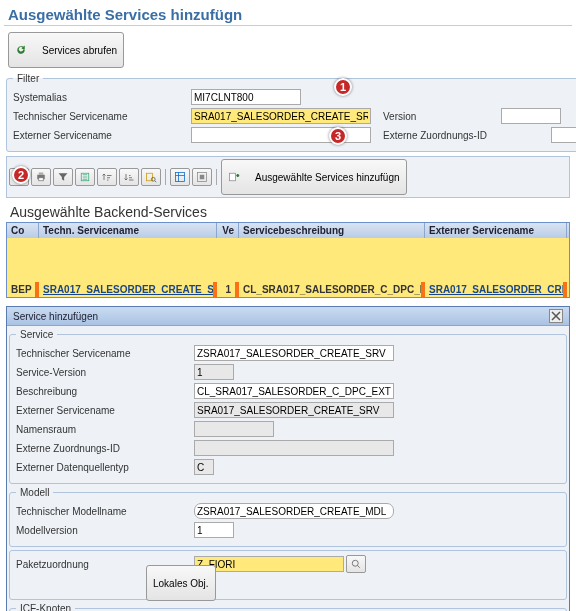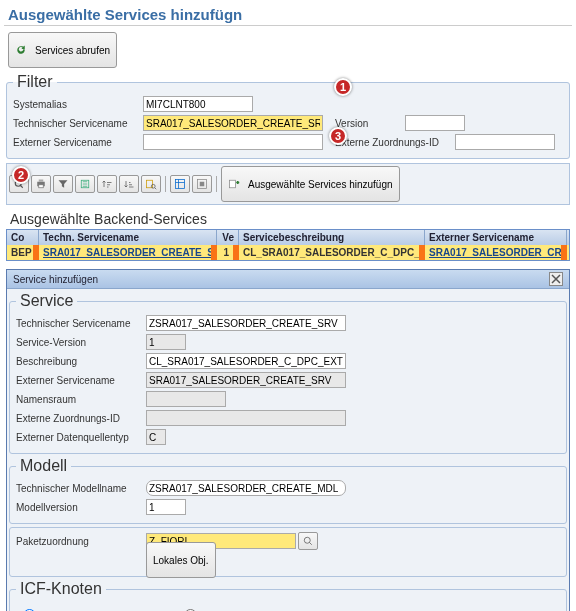--- a/index.html
+++ b/index.html
@@ -1,35 +1,35 @@
 <!DOCTYPE html>
 <html><head>
 <meta charset="utf-8">
 <style>
   * { box-sizing: border-box; font-family: Arial, sans-serif; }
   body { margin: 0; padding: 4px; background: #fff; font-size: 10px; width: 576px; }
   .page-title { color: #3a6ea5; font-size: 15px; font-weight: bold; padding: 2px 4px; border-bottom: 1px solid #ccc; margin-bottom: 4px; }
-  .btn { display: inline-flex; align-items: center; gap: 8px; background: linear-gradient(#f8f8f8,#e4e4e4); border: 1px solid #999; border-radius: 3px; padding: 17px 6px; font-size: 10px; cursor: pointer; height: 18px; }
+  .btn { display: inline-flex; align-items: center; gap: 15px; background: linear-gradient(#f8f8f8,#e4e4e4); border: 1px solid #999; border-radius: 3px; padding: 17px 6px; font-size: 10px; cursor: pointer; height: 18px; }
   .btn svg { width: 12px; height: 12px; }
   fieldset { border: 1px solid #b0c4de; border-radius: 3px; margin: 3px 2px; padding: 4px 6px 6px 6px; background: #eef2f7; }
-  fieldset legend { font-size: 16px; color: #333; padding: 0 4px; }
+  fieldset legend { font-size: 10px; color: #333; padding: 0 4px; }
   .row { display: flex; align-items: center; height: 18px; margin-bottom: 1px; }
   .row label { width: 130px; color: #333; }
-  .row input[type=text] { height: 16px; border: 1px solid #aaa; padding: 0 2px; font-size: 10px; }
+  .row input[type=text] { height: 16px; border: 1px solid #aaa; padding: 0 2px; font-size: 10px; margin-left: 48px; }
   .hl { background: #ffe97a; }
   .sep-label { width: 70px; margin-left: 12px; color:#333;}
   .toolbar { display:flex; align-items:center; gap:2px; padding:2px; border:1px solid #b0c4de; background:#eef2f7; margin:4px 2px; }
   .tbtn { width:20px; height:18px; display:inline-flex; align-items:center; justify-content:center; background:linear-gradient(#f8f8f8,#e4e4e4); border:1px solid #999; border-radius:2px; cursor:pointer; }
   .tbtn svg { width:12px; height:12px; }
   .section-head { font-size:14px; color:#333; padding:2px 6px; }
   .grid { border:1px solid #6a8fc9; margin:0 2px; font-size:10px;font-weight:bold; }
   .grid-head { display:flex; background:linear-gradient(#d9e4f2,#b9cce6); }
   .grid-head div { border-right:1px solid #8aa6cc; padding:2px 4px; color:#223; font-size:10px; }
   .grid-row { display:flex; background:#ffe97a; }
-  .grid-row div { border-right:6px solid #f97316; padding:2px 4px; color:#18468b; overflow:hidden; white-space:nowrap; }
+  .grid-row div { border-right:4px solid #f97316; padding:2px 4px; color:#18468b; overflow:hidden; white-space:nowrap;margin-top:44px; }
   .grid-row .plain { color:#333; }
   .col-co{width:32px;} .col-tn{width:178px;} .col-ve{width:22px;text-align:right;} .col-sb{width:186px;} .col-es{width:142px;}
   .modal { margin:8px 2px 2px 2px; border:1px solid #5a7bb0; background:#eef2f7;}
   .modal-title { display:flex; justify-content:space-between; align-items:center; background:linear-gradient(#c9dbf0,#aac3e4); border-bottom:1px solid #8aa6cc; padding:2px 6px; font-size:10px; color:#223;}
   .modal-title .x { width:14px;height:14px;display:flex;align-items:center;justify-content:center;border:1px solid #888;background:#eee;cursor:pointer;}
   .callout { position:absolute; width:18px;height:18px;border-radius:50%; background:#c62828; color:#fff; font-size:11px; font-weight:bold; display:flex; align-items:center; justify-content:center; border:2px solid #fff; box-shadow:0 0 3px rgba(0,0,0,.5);}
   .radio-row { display:flex; gap:140px; padding:4px 2px; align-items:center;}
   .cb-row { display:flex; align-items:center; gap:4px; padding:3px 2px;}
   .outer { position:relative; }
   .ro { background:#e8e8e8; }

